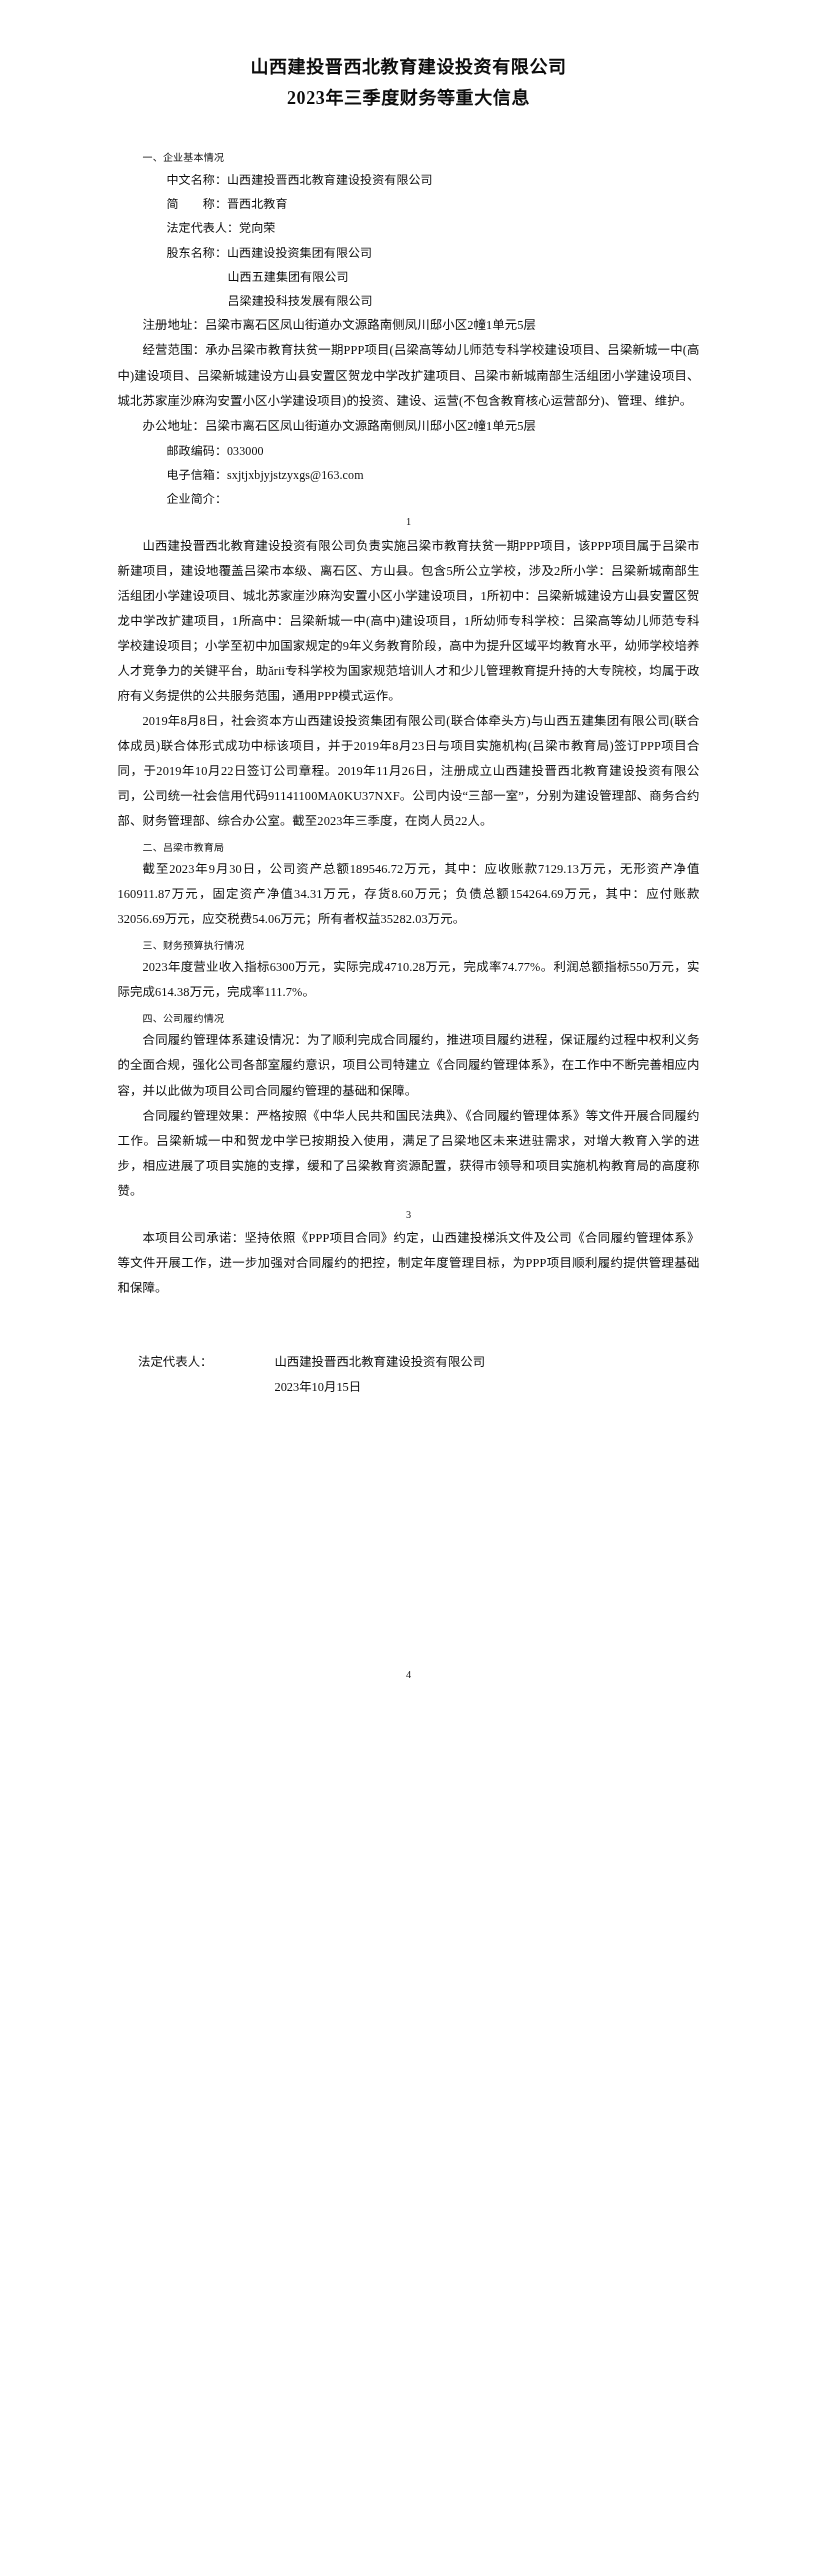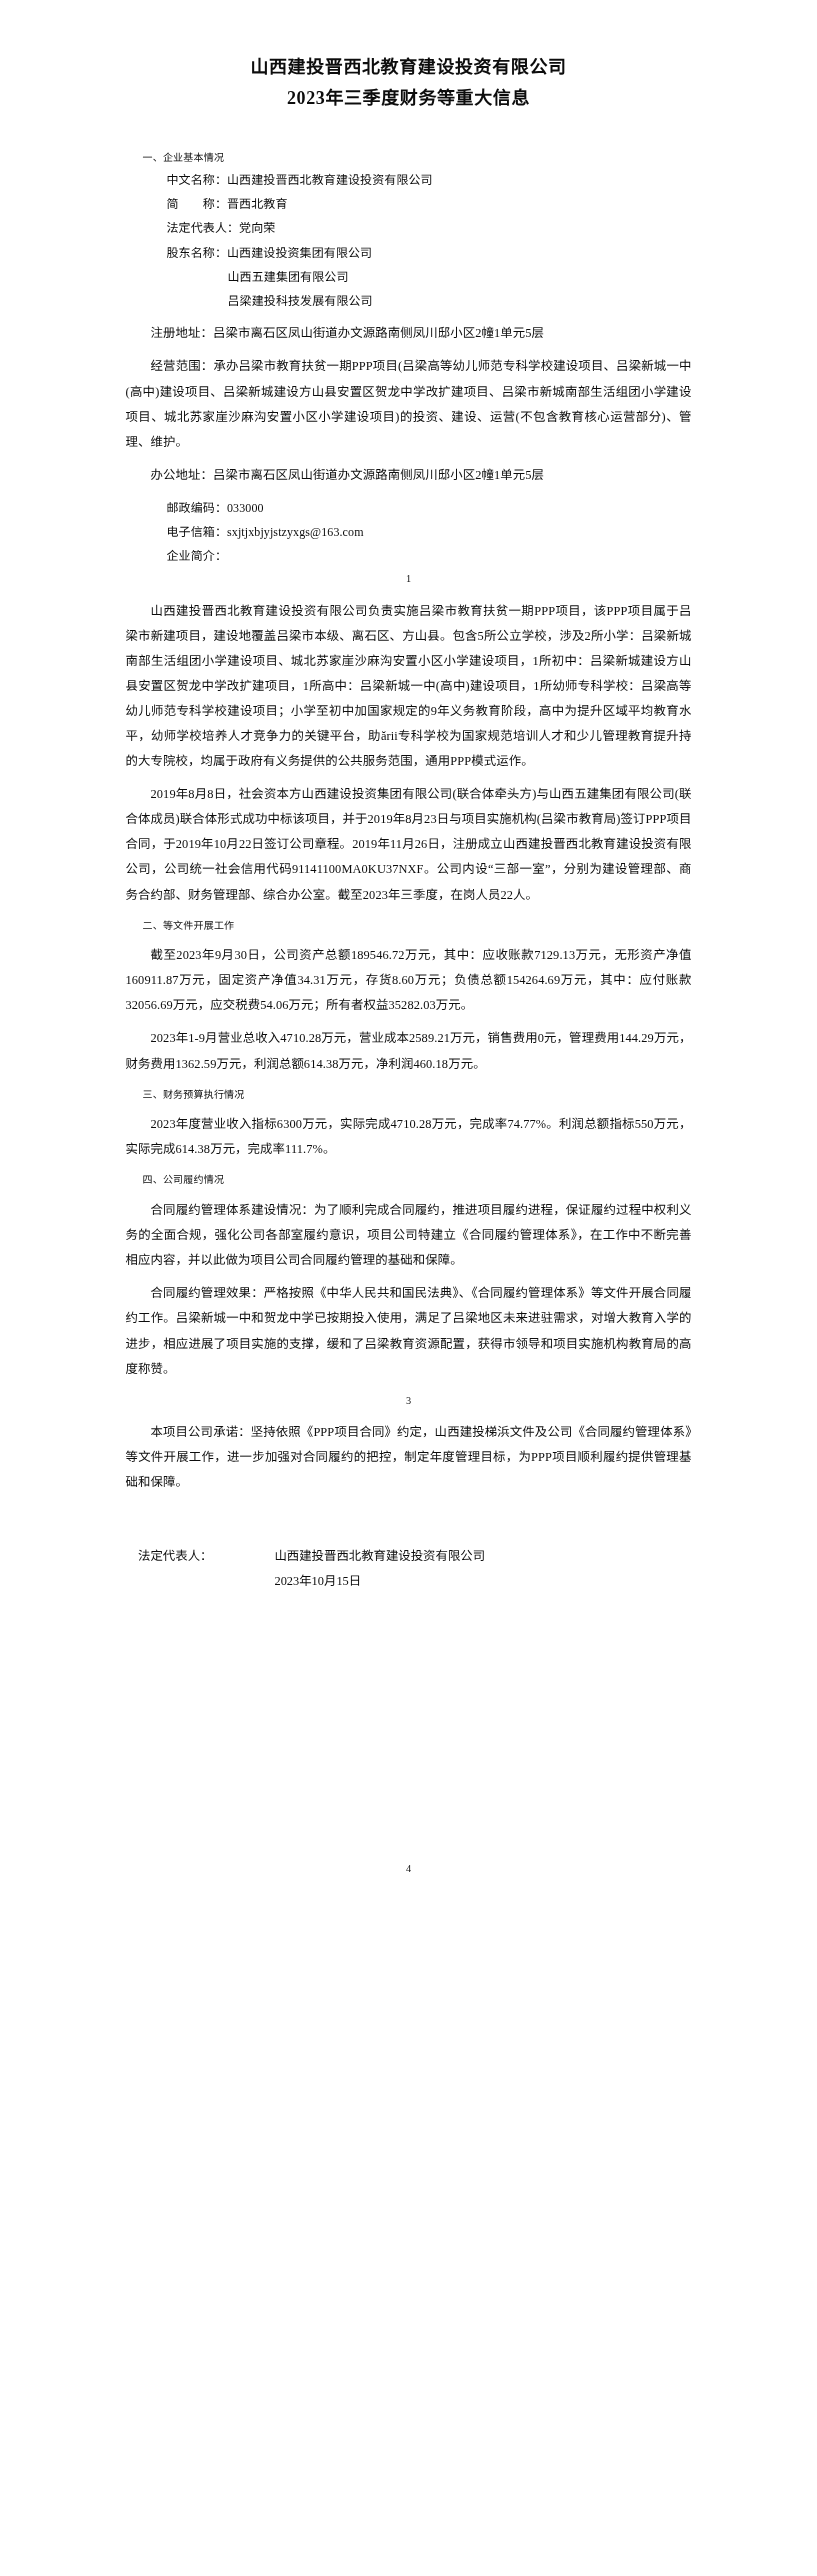--- a/index.html
+++ b/index.html
@@ -51,21 +51,21 @@
     padding: 0;
     text-indent: 25px;
     letter-spacing: 0.2px;
   }
   .section-head.tight { margin-top: 3.1px; }
 
   
   .para {
     font-size: 12.4px;
     line-height: 2.02;
-    margin: 8px;
+    margin: 0;
     padding: 0;
     text-indent: 25px;
     text-align: justify;
     text-justify: inter-ideograph;
     letter-spacing: 0.1px;
   }
 
   
   .kv {
     font-size: 12px;
@@ -181,25 +181,24 @@
     <p class="kv">企业简介：</p>
 
     <div class="gap-sm"></div>
     <p class="page-number">1</p>
     <div class="gap-sm"></div>
 
     <p class="para">山西建投晋西北教育建设投资有限公司负责实施吕梁市教育扶贫一期PPP项目，该PPP项目属于吕梁市新建项目，建设地覆盖吕梁市本级、离石区、方山县。包含5所公立学校，涉及2所小学：吕梁新城南部生活组团小学建设项目、城北苏家崖沙麻沟安置小区小学建设项目，1所初中：吕梁新城建设方山县安置区贺龙中学改扩建项目，1所高中：吕梁新城一中(高中)建设项目，1所幼师专科学校：吕梁高等幼儿师范专科学校建设项目；小学至初中加国家规定的9年义务教育阶段，高中为提升区域平均教育水平，幼师学校培养人才竞争力的关键平台，助ării专科学校为国家规范培训人才和少儿管理教育提升持的大专院校，均属于政府有义务提供的公共服务范围，通用PPP模式运作。</p>
 
     <p class="para">2019年8月8日，社会资本方山西建设投资集团有限公司(联合体牵头方)与山西五建集团有限公司(联合体成员)联合体形式成功中标该项目，并于2019年8月23日与项目实施机构(吕梁市教育局)签订PPP项目合同，于2019年10月22日签订公司章程。2019年11月26日，注册成立山西建投晋西北教育建设投资有限公司，公司统一社会信用代码91141100MA0KU37NXF。公司内设“三部一室”，分别为建设管理部、商务合约部、财务管理部、综合办公室。截至2023年三季度，在岗人员22人。</p>
 
-    <p class="section-head tight">二、等文件开展工作</p>
+    <p class="section-head tight">二、吕梁市教育局</p>
 
     <p class="para">截至2023年9月30日，公司资产总额189546.72万元，其中：应收账款7129.13万元，无形资产净值160911.87万元，固定资产净值34.31万元，存货8.60万元；负债总额154264.69万元，其中：应付账款32056.69万元，应交税费54.06万元；所有者权益35282.03万元。</p>
 
-    <p class="para">2023年1-9月营业总收入4710.28万元，营业成本2589.21万元，销售费用0元，管理费用144.29万元，财务费用1362.59万元，利润总额614.38万元，净利润460.18万元。</p>
 
     <p class="section-head tight">三、财务预算执行情况</p>
 
     <p class="para">2023年度营业收入指标6300万元，实际完成4710.28万元，完成率74.77%。利润总额指标550万元，实际完成614.38万元，完成率111.7%。</p>
 
     <p class="section-head tight">四、公司履约情况</p>
 
     <p class="para">合同履约管理体系建设情况：为了顺利完成合同履约，推进项目履约进程，保证履约过程中权利义务的全面合规，强化公司各部室履约意识，项目公司特建立《合同履约管理体系》，在工作中不断完善相应内容，并以此做为项目公司合同履约管理的基础和保障。</p>
 
     <p class="para">合同履约管理效果：严格按照《中华人民共和国民法典》、《合同履约管理体系》等文件开展合同履约工作。吕梁新城一中和贺龙中学已按期投入使用，满足了吕梁地区未来进驻需求，对增大教育入学的进步，相应进展了项目实施的支撑，缓和了吕梁教育资源配置，获得市领导和项目实施机构教育局的高度称赞。</p>

